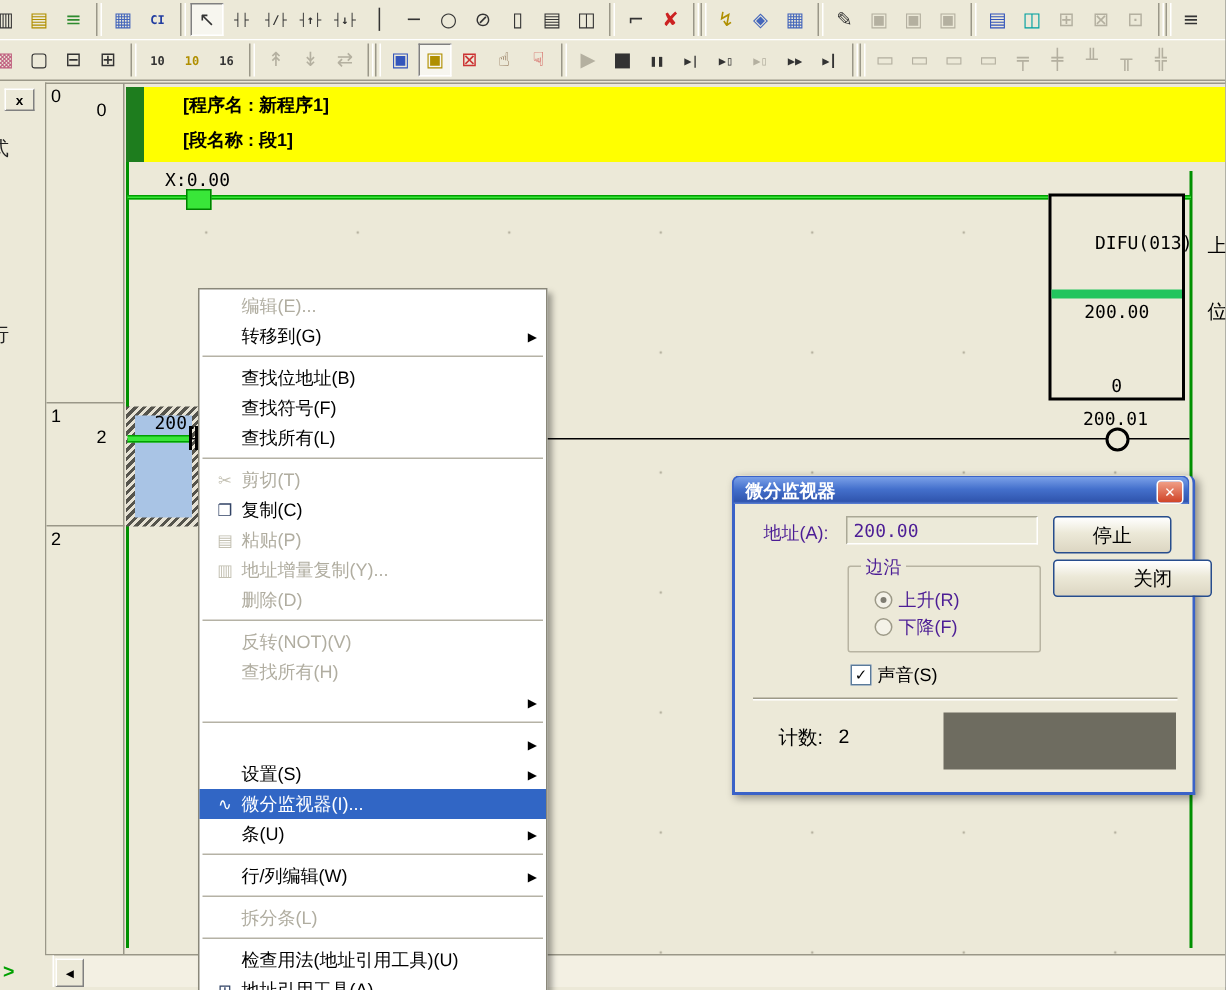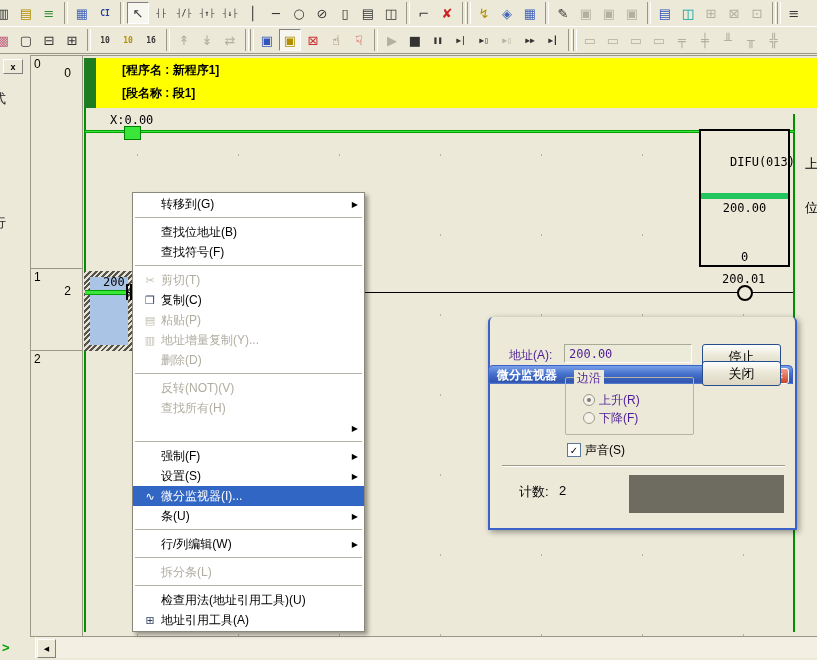--- a/index.html
+++ b/index.html
@@ -80,21 +80,21 @@
   .mi.hl{background:#3166c5;color:#fff;}
   .mi.hl .mic{color:#fff;}
   .msep{height:0;border-top:1px solid #b5b2a5;border-bottom:1px solid #fff;margin:3px 2px;}
   
   #dialog{position:absolute;left:488px;top:317px;width:305px;height:211px;background:#ece9d8;
           border:2px solid #3a62c8;border-top:none;border-radius:5px 5px 0 0;z-index:40;
           box-shadow:2px 2px 6px rgba(0,0,0,0.4);}
   #dlg-title{position:absolute;left:-2px;top:0;width:305px;height:19px;border-radius:5px 5px 0 0;
              background:linear-gradient(180deg,#7aa0e8 0%,#4470cc 45%,#3055ae 90%,#5d82d6 100%);
              color:#fff;font-weight:bold;font-size:12px;display:flex;align-items:center;padding:0 8px;
-             box-sizing:border-box;border:1px solid #3a62c8;border-bottom:none;margin-top:48px;}
+             box-sizing:border-box;border:1px solid #3a62c8;border-bottom:none;}
   #dlg-close{position:absolute;right:3px;top:2px;width:16px;height:14px;border:1px solid #fff;border-radius:3px;
              background:linear-gradient(180deg,#f0a088,#cf4226);color:#fff;font-size:9px;font-weight:bold;
              display:flex;align-items:center;justify-content:center;}
   .dlg-gray{color:#4c1d95;}
   #addr-box{position:absolute;left:74px;top:27px;width:128px;height:19px;background:#ecead9;
             border:1px solid;border-color:#aaa896 #fff #fff #aaa896;padding:2px 4px;box-sizing:border-box;}
   .xpbtn{position:absolute;left:212px;width:77px;height:23px;background:linear-gradient(180deg,#ffffff,#ece9d8 45%,#dcd6c2);
          border:1px solid #274d8d;border-radius:3px;font-size:13px;display:flex;align-items:center;justify-content:center;}
   #edge-group{position:absolute;left:75px;top:60px;width:127px;height:56px;border:1px solid #b8b4a2;border-radius:2px;}
   #edge-legend{position:absolute;left:8px;top:-8px;background:#ece9d8;padding:0 3px;font-size:12px;}
@@ -372,36 +372,46 @@
   <div class="mono abs" style="left:722px;top:272px;z-index:3;">200.01</div>
   <div id="coil" class="abs"></div>
 
   <div id="hscroll" class="abs">
     <div id="hsplit"></div>
     <div id="harrow">◀</div>
   </div>
 
   <div id="menu">
 
+  <div class="mi dis">
+        <span class="mic"></span>
+        <span class="mlab">编辑(E)...</span>
+        <span class="marr"></span>
+      </div>
       <div class="mi">
         <span class="mic"></span>
         <span class="mlab">转移到(G)</span>
         <span class="marr">▶</span>
       </div>
       <div class="msep"></div>
       <div class="mi">
         <span class="mic"></span>
         <span class="mlab">查找位地址(B)</span>
         <span class="marr"></span>
       </div>
       <div class="mi">
         <span class="mic"></span>
         <span class="mlab">查找符号(F)</span>
         <span class="marr"></span>
       </div>
+      <div class="mi">
+        <span class="mic"></span>
+        <span class="mlab">查找所有(L)</span>
+        <span class="marr"></span>
+      </div>
       <div class="msep"></div>
       <div class="mi dis">
         <span class="mic">✂</span>
         <span class="mlab">剪切(T)</span>
         <span class="marr"></span>
       </div>
       <div class="mi">
         <span class="mic">❐</span>
         <span class="mlab">复制(C)</span>
         <span class="marr"></span>
@@ -432,21 +442,20 @@
         <span class="mlab">查找所有(H)</span>
         <span class="marr"></span>
       </div>
       <div class="mi">
         <span class="mic"></span>
         <span class="marr">▶</span>
       </div>
       <div class="msep"></div>
       <div class="mi">
         <span class="mic"></span>
-        <span class="mlab">强制(F)</span>
         <span class="marr">▶</span>
       </div>
       <div class="mi">
         <span class="mic"></span>
         <span class="mlab">设置(S)</span>
         <span class="marr">▶</span>
       </div>
       <div class="mi hl">
         <span class="mic">∿</span>
         <span class="mlab">微分监视器(I)...</span>
@@ -483,21 +492,21 @@
     </div>
 
   <div id="dialog">
     <div id="dlg-title">
       <span>微分监视器</span>
       <span id="dlg-close">✕</span>
     </div>
     <div class="abs dlg-gray" style="left:19px;top:30px;">地址(A):</div>
     <div id="addr-box" class="mono dlg-gray">200.00</div>
     <div class="xpbtn" style="top:27px;">停止</div>
-    <div class="xpbtn" style="top:44px;">关闭</div>
+    <div class="xpbtn" style="top:56px;padding-left:27px;">关闭</div>
     <div id="edge-group">
       <div id="edge-legend" class="dlg-gray">边沿</div>
       <div class="radio" style="left:17px;top:16px;">
           <span class="dot"></span>
         </div>
       <div class="rlabel dlg-gray" style="left:33px;top:14px;">上升(R)</div>
       <div class="radio" style="left:17px;top:34px;"></div>
       <div class="rlabel dlg-gray" style="left:33px;top:32px;">下降(F)</div>
     </div>
     <div id="chk">✓</div>

